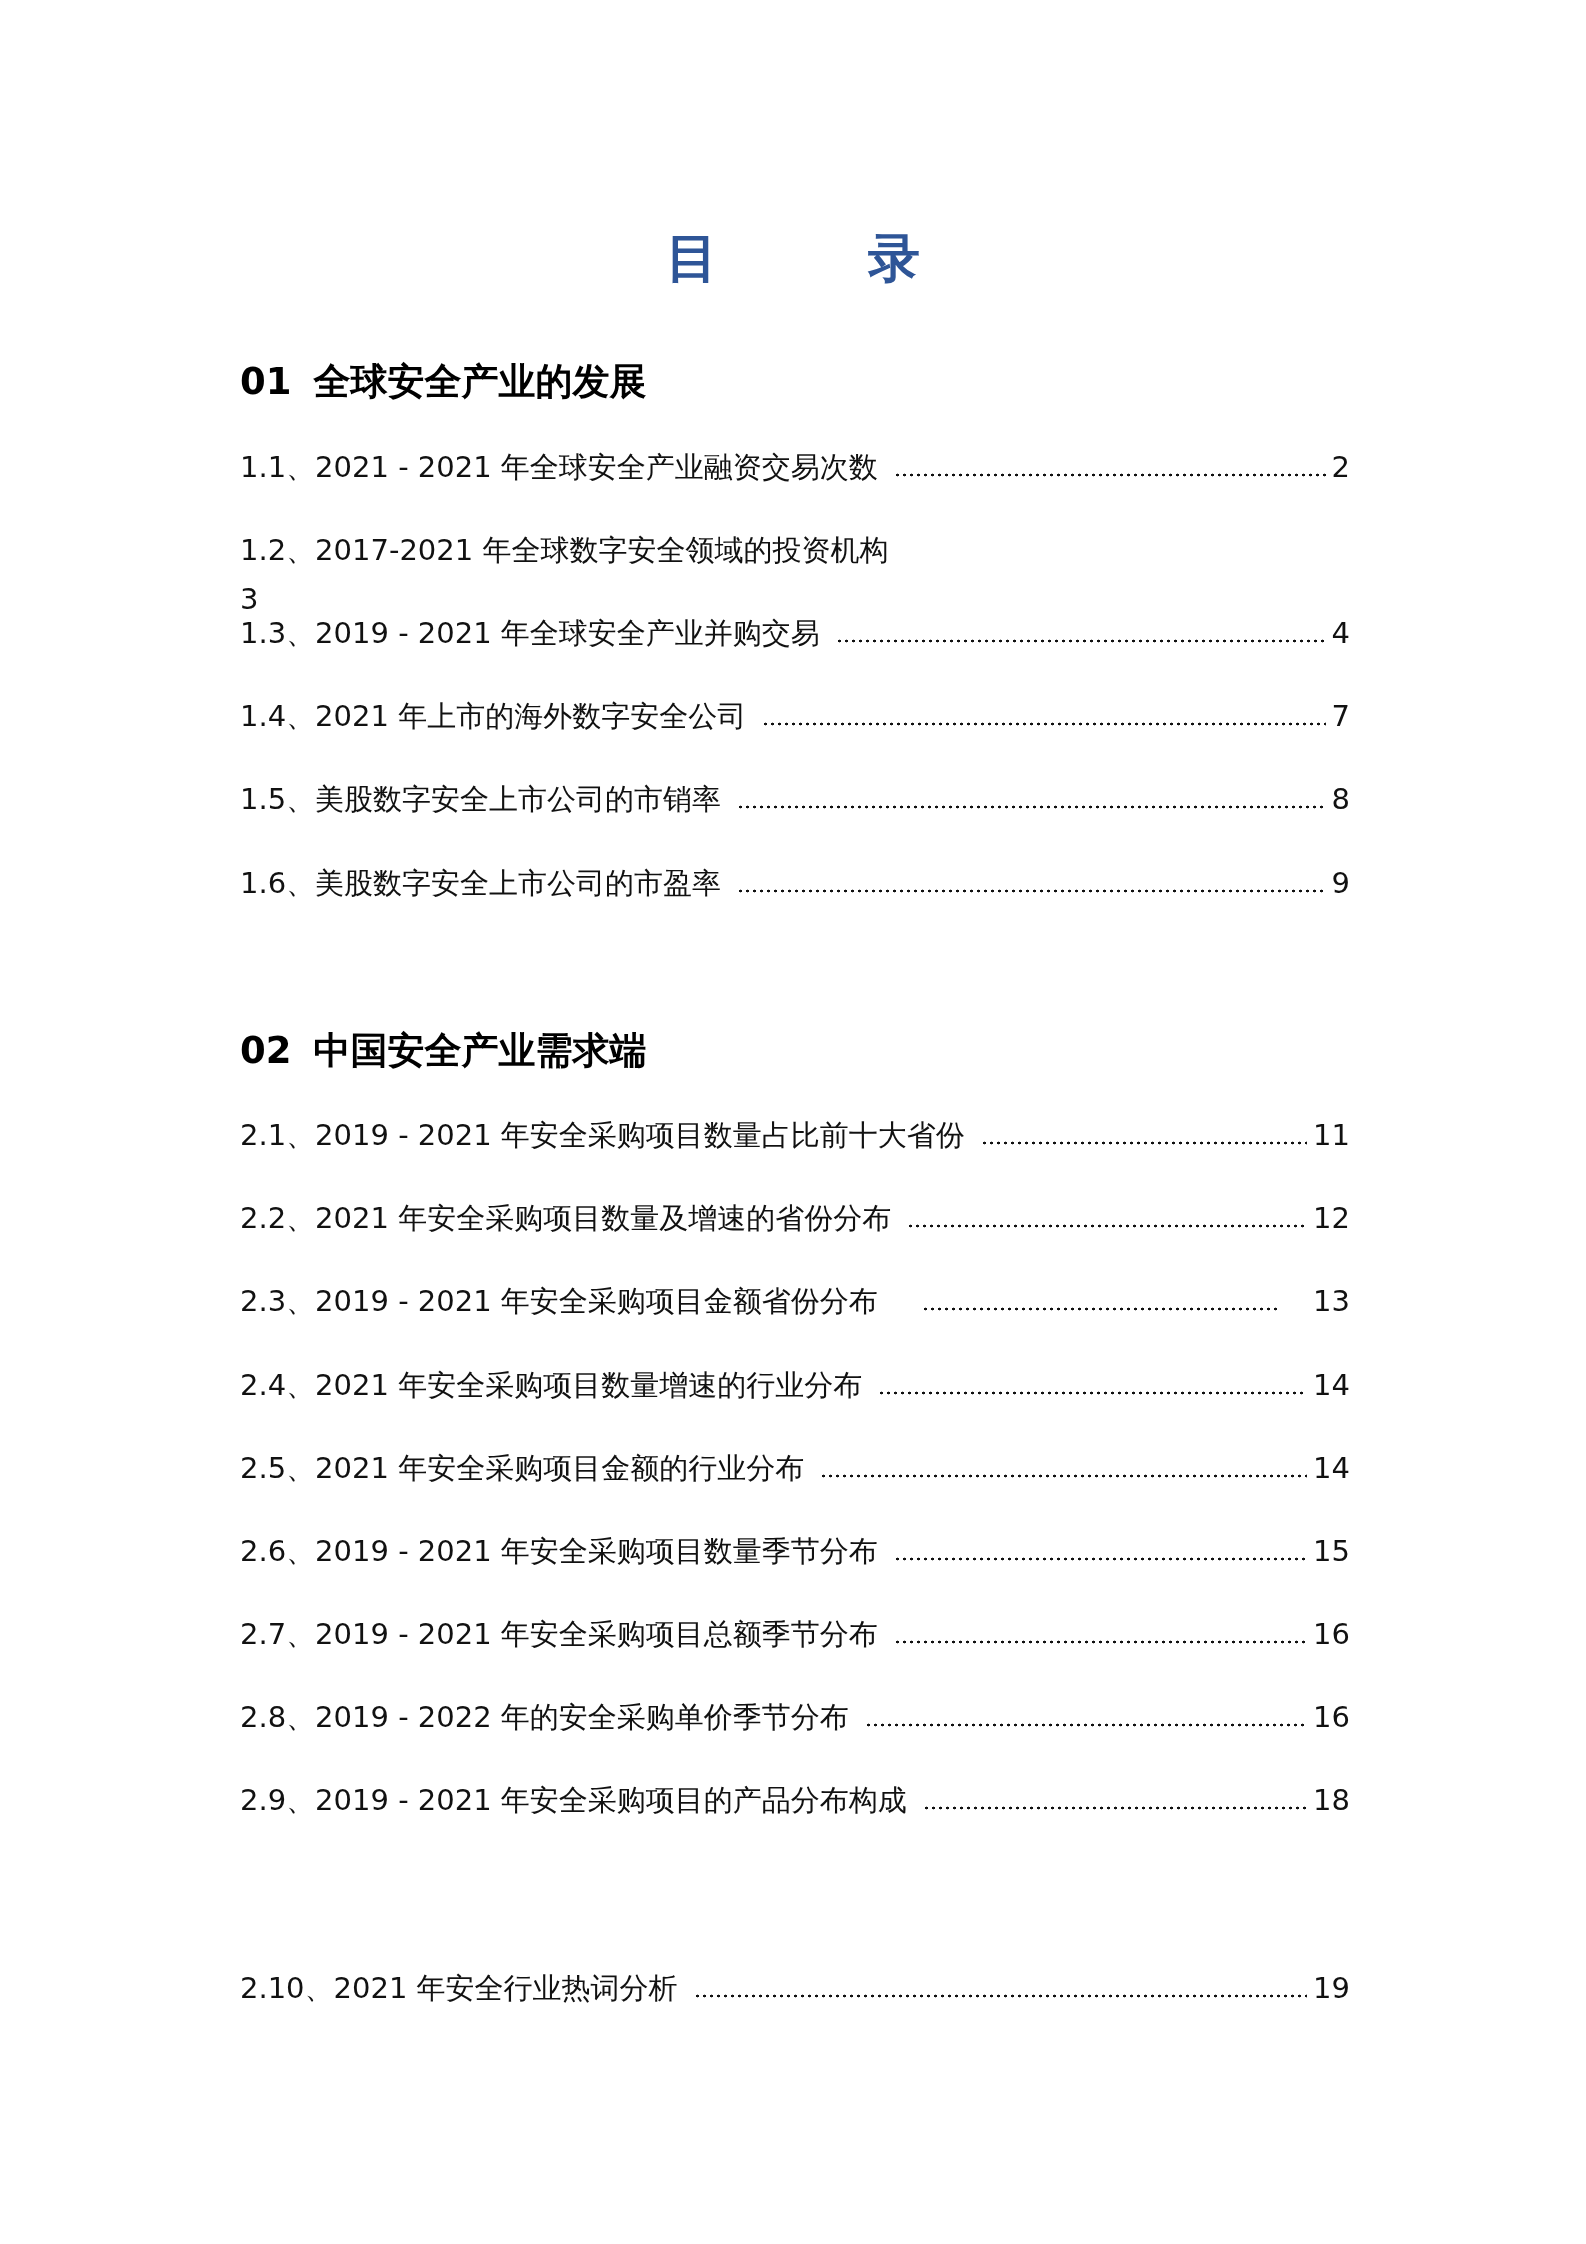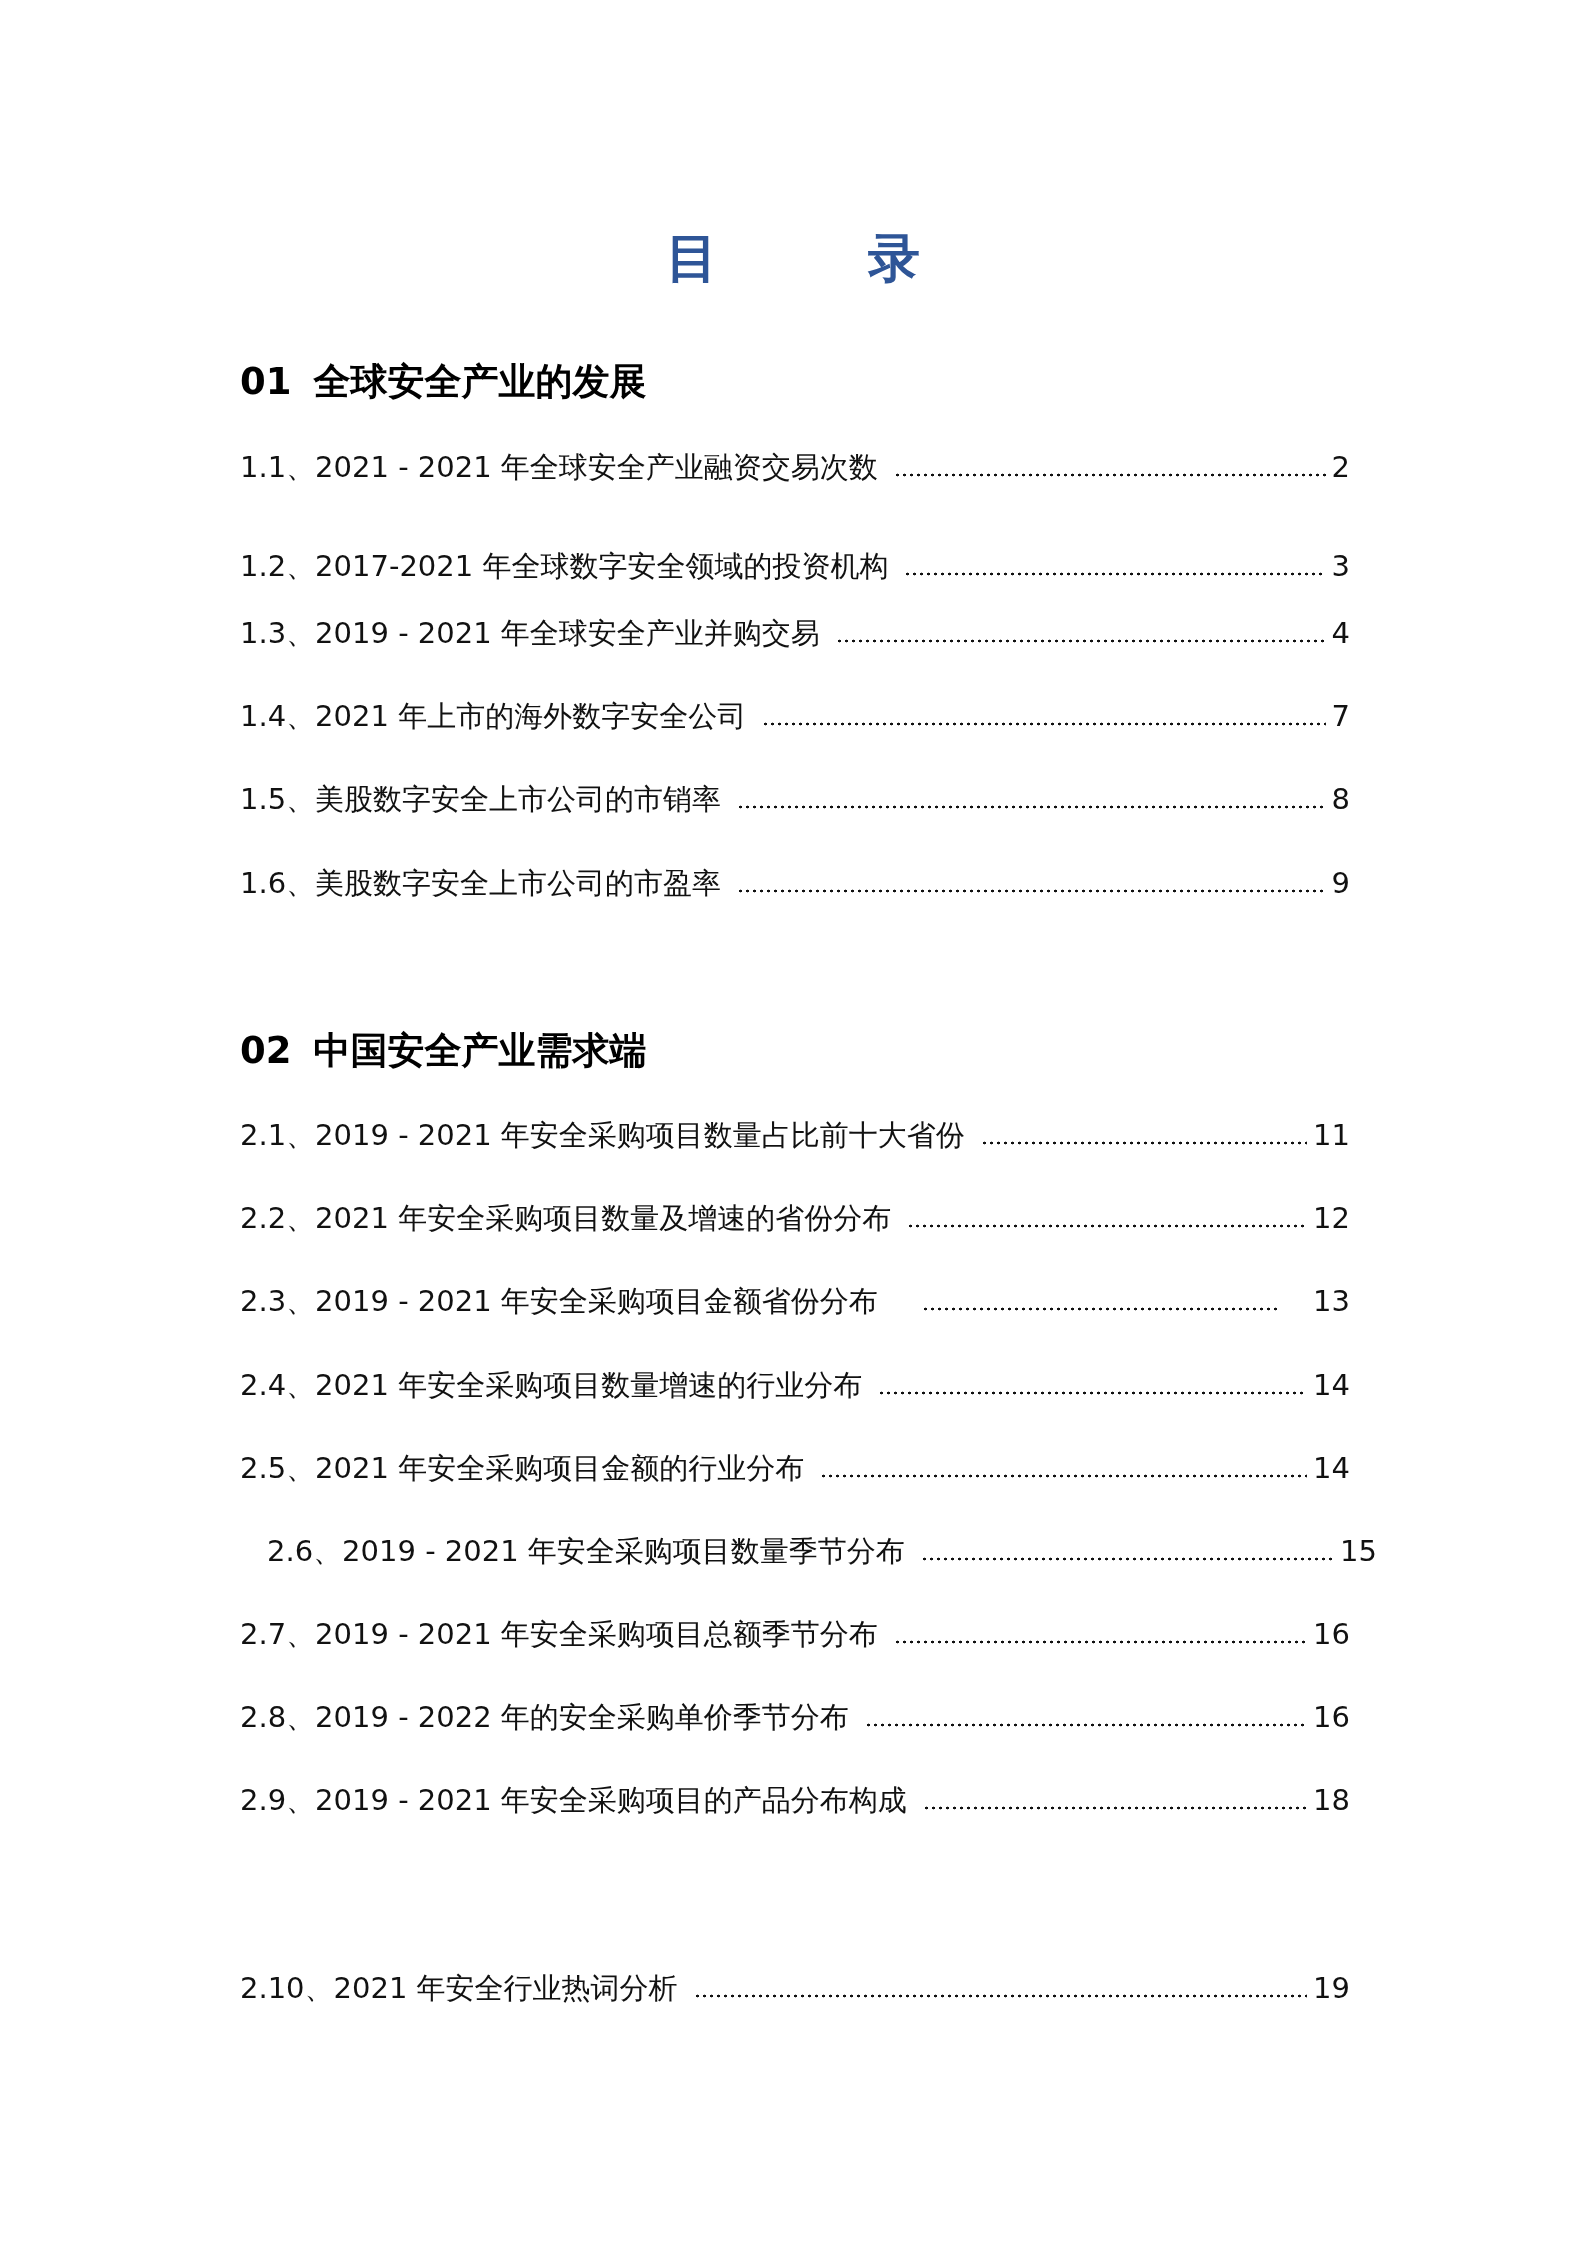--- a/index.html
+++ b/index.html
@@ -85,21 +85,21 @@
 
   <div class="section-heading" style="top:358px;">
     <span class="num">01</span><span>全球安全产业的发展</span>
   </div>
 
   <div class="entry" style="top:447px;">
     <span class="label">1.1、2021 - 2021 年全球安全产业融资交易次数</span>
     <span class="leader"></span>
     <span class="page-num">2</span>
   </div>
-  <div class="entry" style="top:546px;">
+  <div class="entry" style="top:530px;flex-direction:column;">
     <span class="label">1.2、2017-2021 年全球数字安全领域的投资机构</span>
     <span class="leader"></span>
     <span class="page-num">3</span>
   </div>
   <div class="entry" style="top:613px;">
     <span class="label">1.3、2019 - 2021 年全球安全产业并购交易</span>
     <span class="leader"></span>
     <span class="page-num">4</span>
   </div>
   <div class="entry" style="top:696px;">
@@ -140,21 +140,21 @@
   <div class="entry" style="top:1365px;">
     <span class="label">2.4、2021 年安全采购项目数量增速的行业分布</span>
     <span class="leader"></span>
     <span class="page-num">14</span>
   </div>
   <div class="entry" style="top:1448px;">
     <span class="label">2.5、2021 年安全采购项目金额的行业分布</span>
     <span class="leader"></span>
     <span class="page-num">14</span>
   </div>
-  <div class="entry" style="top:1531px;margin-left:27px;">
+  <div class="entry" style="top:1531px;">
     <span class="label">2.6、2019 - 2021 年安全采购项目数量季节分布</span>
     <span class="leader"></span>
     <span class="page-num">15</span>
   </div>
   <div class="entry" style="top:1614px;">
     <span class="label">2.7、2019 - 2021 年安全采购项目总额季节分布</span>
     <span class="leader"></span>
     <span class="page-num">16</span>
   </div>
   <div class="entry" style="top:1697px;">

